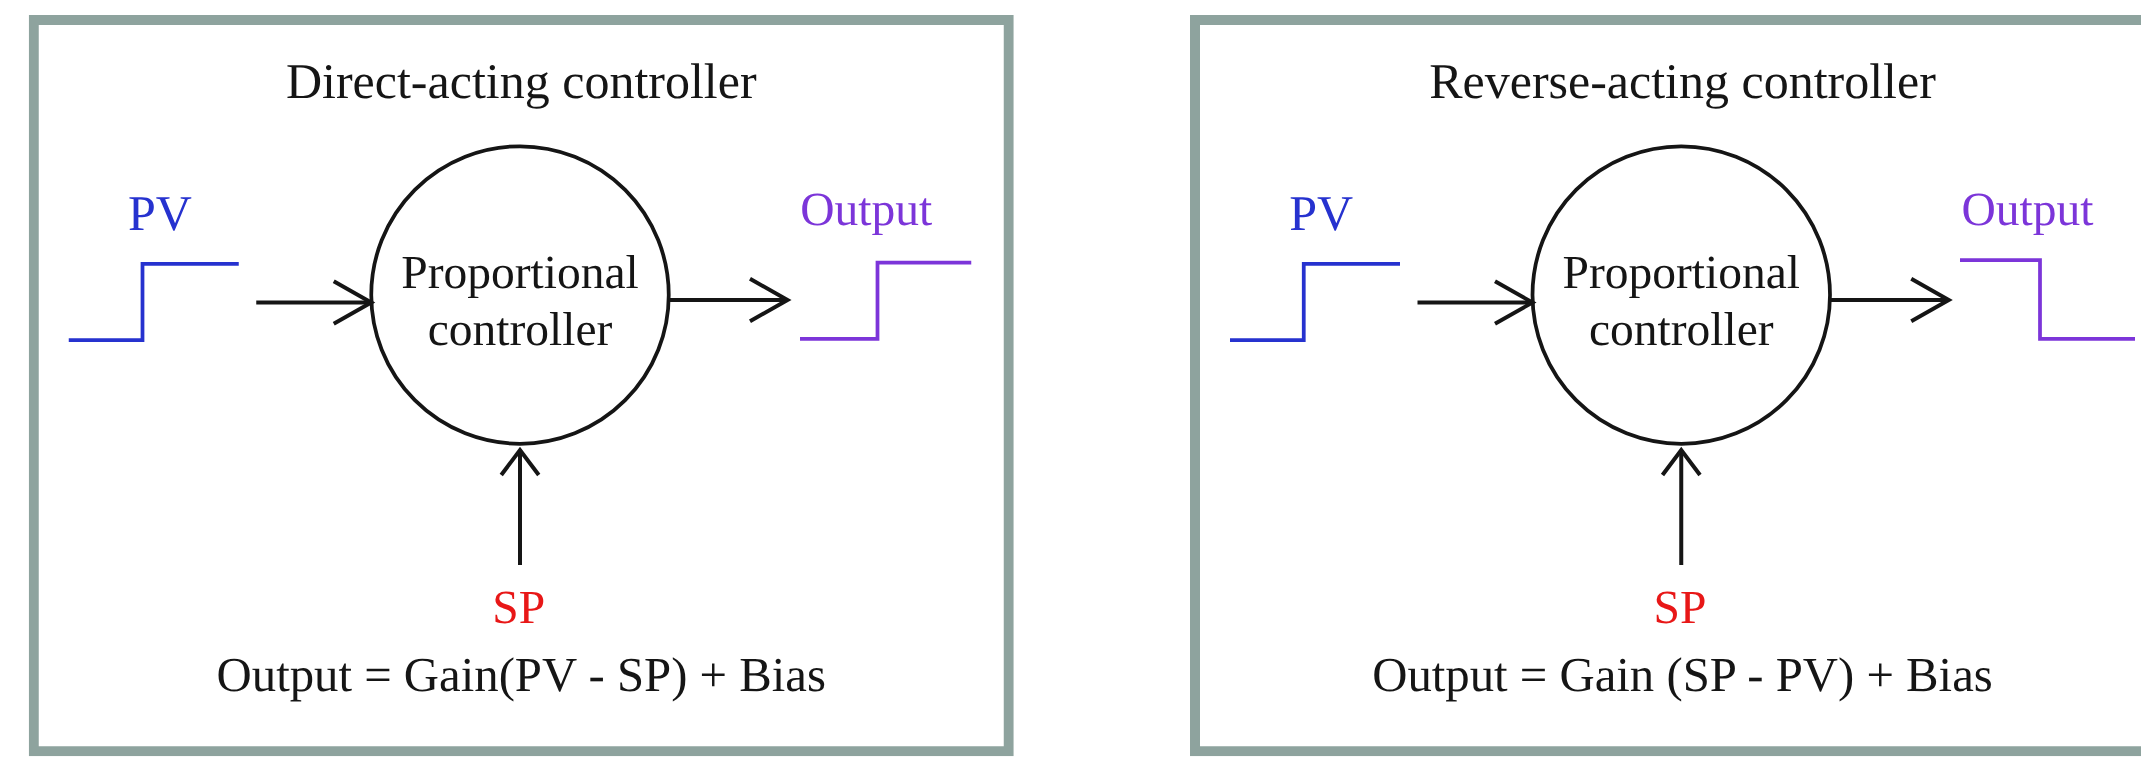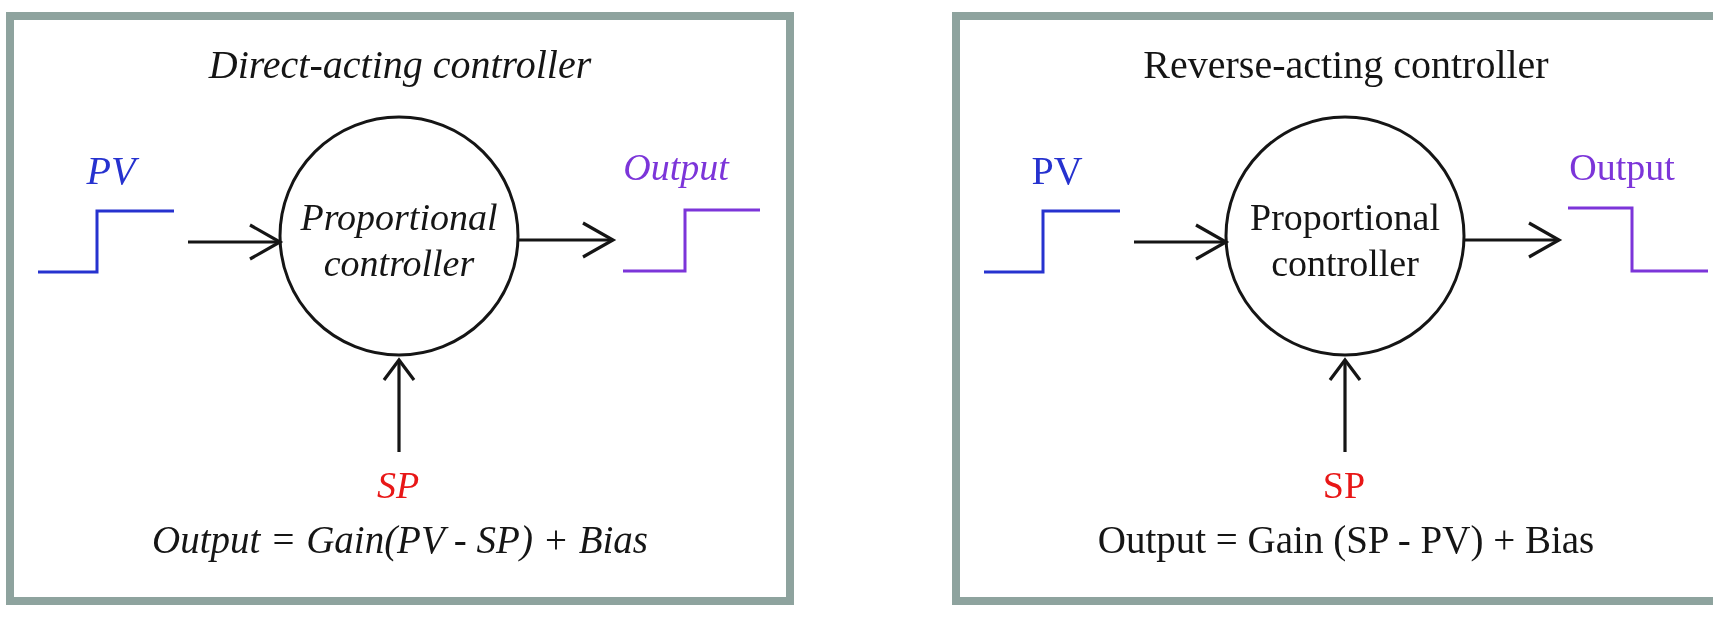--- a/index.html
+++ b/index.html
@@ -11,21 +11,21 @@
     --bg:#ffffff;
   }
   html,body{margin:0;padding:0;background:var(--bg);}
   .stage{
     position:relative;
     width:1713px;height:617px;
     background:var(--bg);
     font-family:"Liberation Serif","DejaVu Serif",serif;
   }
   .panel{position:absolute;top:12px;width:788px;height:593px;}
-  .panel-left{left:6px;font-style:italic;}
+  .panel-left{left:23px;}
   .panel-right{left:952px;}
   svg{display:block;}
   svg text{font-family:"Liberation Serif","DejaVu Serif",serif;}
   .frame{fill:var(--bg);stroke:var(--frame);stroke-width:8;}
   .title-text{font-size:40px;fill:var(--line);}
   .label-pv{font-size:40px;fill:var(--pv);}
   .label-out{font-size:38px;fill:var(--out);}
   .label-sp{font-size:38px;fill:var(--sp);}
   .block-text{font-size:38px;fill:var(--line);}
   .formula-text{font-size:39px;fill:var(--line);}

